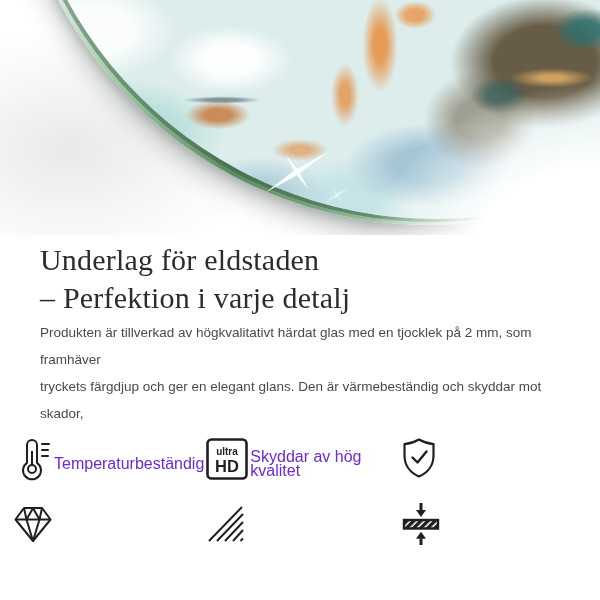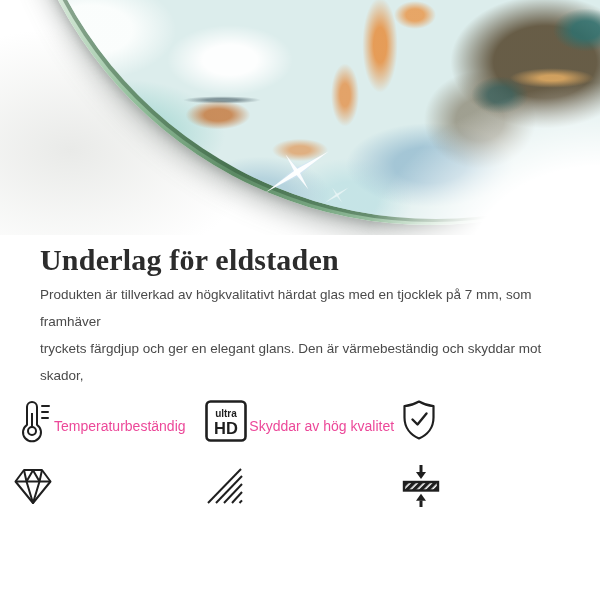--- a/index.html
+++ b/index.html
@@ -41,29 +41,29 @@
         radial-gradient(ellipse 120px 70px at 90px 30px, rgba(252,254,253,.95) 35%, rgba(252,254,253,0) 72%),
         radial-gradient(ellipse 90px 60px at 350px 200px, rgba(190,225,228,.75) 30%, rgba(190,225,228,0) 70%); }
   .fade-overlay { position:absolute; inset:0;
       background: radial-gradient(ellipse 330px 260px at 600px 270px, #ffffff 40%, rgba(255,255,255,0) 72%); }
   .sparkle { position:absolute; left:255px; top:139px; }
   .sparkle-small { position:absolute; left:322px; top:182px; opacity:.6; }
 
   
   .content { padding:0 40px; }
   .page-title { margin-top:6px; font-family:"Liberation Serif", serif;
-      font-size:30px; line-height:38px; font-weight:700; color:#2c2c2c; letter-spacing:.2px; }
+      font-size:30px; line-height:38px; font-weight:400; color:#2c2c2c; letter-spacing:.2px; }
   .para { margin-top:2px; font-size:13.5px; line-height:27px; color:#4a4a4a; }
 
   
   .features { margin-top:7px; padding:0 10px; display:grid;
       grid-template-columns:repeat(3,1fr); row-gap:15px; }
   .feature { display:flex; flex-direction:row; align-items:center; }
   .icon-box { height:50px; display:flex; align-items:center; justify-content:center; }
-  .feature-label { margin-top:9px; font-size:14px; color:#ec4899; line-height:14px; }
+  .feature-label { margin-top:9px; font-size:16px; color:#6d28d9; line-height:14px; }
   svg.ficon { stroke:#1f1f1f; fill:none; stroke-width:2; }
   svg.ficon text { stroke:none; fill:#1f1f1f; font-family:"Liberation Sans", sans-serif; }
 </style>
 </head>
 <body>
 
 <figure class="hero">
   <div class="disc-shadow"></div>
   <div class="clip edge-clip"></div>
   <div class="clip darkline-clip"></div>
@@ -84,23 +84,24 @@
     <g transform="rotate(-33 15 13)">
       <polygon points="1,13 15,11.8 29,13 15,14.2" fill="#ffffff" opacity=".9"></polygon>
       <polygon points="15,4 16,13 15,22 14,13" fill="#ffffff" opacity=".8"></polygon>
     </g>
   </svg>
 </figure>
 
 <div class="content">
   <h1 class="page-title">
     <div>Underlag för eldstaden</div>
+    <div>– Perfektion i varje detalj</div>
   </h1>
   <p class="para">
-    <span style="display:block">Produkten är tillverkad av högkvalitativt härdat glas med en tjocklek på 7 mm, som framhäver</span>
+    <span style="display:block">Produkten är tillverkad av högkvalitativt härdat glas med en tjocklek på 2 mm, som framhäver</span>
     <span style="display:block">tryckets färgdjup och ger en elegant glans. Den är värmebeständig och skyddar mot skador,</span>
   </p>
 </div>
 
 <div class="features">
 
   <div class="feature">
     <div class="icon-box">
       <svg class="ficon" width="44" height="48" viewBox="0 0 44 48">
         <path d="M17 27.8 V10 a5 5 0 0 1 10 0 v17.8 a9 9 0 1 1 -10 0 z" stroke-linejoin="round"></path>

